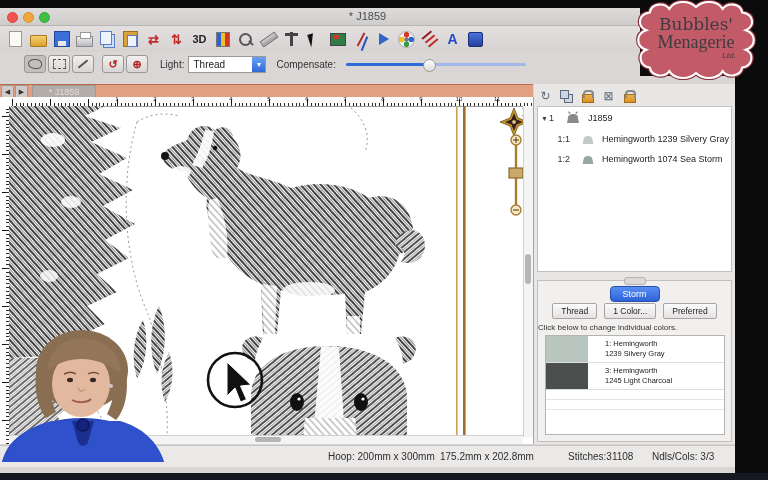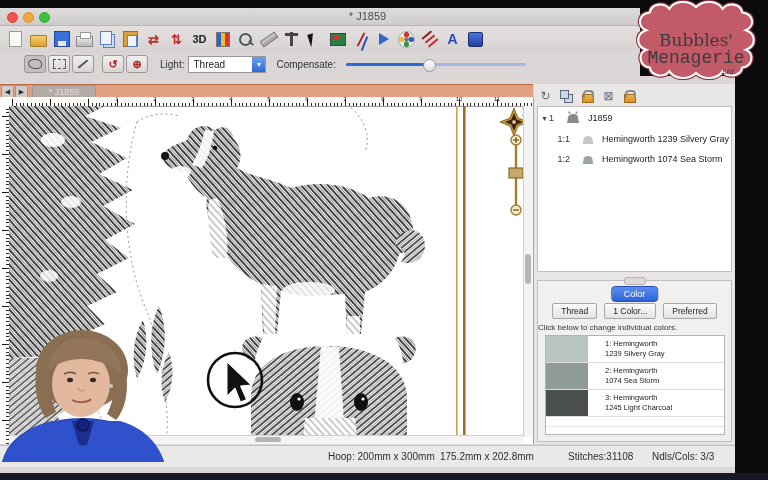--- a/index.html
+++ b/index.html
@@ -383,40 +383,33 @@
           <span class="seq">1:2</span>
           <svg class="tw" width="16" height="15" viewBox="0 0 18 16">
               <path d="M3,13 L4,8 C4,5 7,4 9,4 C12,4 14,5 14,8 L15,13 Z" fill="#9aa6a3"></path>
             </svg>
           <span>Hemingworth 1074 Sea Storm</span>
         </div>
       </div>
 
       <div id="cpanel">
         <div class="grab"></div>
-        <div id="color-btn">Color</div>
+        <div id="color-btn">Storm</div>
         <div class="btnrow">
           <span class="pbtn">Thread</span>
           <span class="pbtn">1 Color...</span>
           <span class="pbtn">Preferred</span>
         </div>
         <div id="cp-caption">Click below to change individual colors.</div>
         <div id="swatch-list">
           <div class="srow">
             <div class="sw" style="background:#b9c6c0"></div>
             <div class="stxt">
                 <div>1: Hemingworth</div>
                 <div>1239 Silvery Gray</div>
-              </div>
-          </div>
-          <div class="srow">
-            <div class="sw" style="background:#8f9b99"></div>
-            <div class="stxt">
-                <div>2: Hemingworth</div>
-                <div>1074 Sea Storm</div>
               </div>
           </div>
           <div class="srow">
             <div class="sw" style="background:#4b4f4e"></div>
             <div class="stxt">
                 <div>3: Hemingworth</div>
                 <div>1245 Light Charcoal</div>
               </div>
           </div>
           <div class="erow"></div>
@@ -455,19 +448,19 @@
     <path d="M72,78 C77,81 87,81 91,77" stroke="#a05c4a" stroke-width="2" fill="none"></path>
     <circle cx="111" cy="64" r="2" fill="#c8c8c8"></circle>
     <path d="M72,99 L94,99 L88,120 C86,125 80,125 78,120 Z" fill="#1c2e8e"></path>
     <circle cx="83" cy="103" r="6" fill="#15237c" stroke="#0e185e" stroke-width="1.5"></circle>
   </svg>
 
   <svg id="logo" viewBox="0 0 140 90">
     <path d="M14,34 C4,30 4,16 18,14 C20,4 34,2 40,10 C46,0 62,0 70,8 C78,0 94,0 100,10 C106,2 120,4 122,14 C136,16 136,30 126,34 C138,38 138,52 126,56 C136,60 134,74 122,76 C120,86 106,88 100,80 C94,90 78,90 70,82 C62,90 46,90 40,80 C34,88 20,86 18,76 C6,74 4,60 14,56 C2,52 2,38 14,34 Z" fill="#c25a68" stroke="#8e3642" stroke-width="5"></path>
     <path d="M14,34 C4,30 4,16 18,14 C20,4 34,2 40,10 C46,0 62,0 70,8 C78,0 94,0 100,10 C106,2 120,4 122,14 C136,16 136,30 126,34 C138,38 138,52 126,56 C136,60 134,74 122,76 C120,86 106,88 100,80 C94,90 78,90 70,82 C62,90 46,90 40,80 C34,88 20,86 18,76 C6,74 4,60 14,56 C2,52 2,38 14,34 Z" fill="#c25a68" stroke="#ffffff" stroke-width="2.4"></path>
   </svg>
-  <div id="logo-text" style="position:absolute;left:624px;top:16px;width:144px;height:80px;z-index:51;pointer-events:none;">
+  <div id="logo-text" style="position:absolute;left:624px;top:0;width:144px;height:80px;z-index:51;pointer-events:none;">
     <div class="l1" style="position:absolute;left:0;top:14px;width:100%;text-align:center;font-family:'DejaVu Serif',serif;font-size:17px;color:#3c3c40;">Bubbles'</div>
-    <div class="l2" style="position:absolute;left:0;top:32px;width:100%;text-align:center;font-family:Liberation Mono, monospace;font-size:18px;color:#3c3c40;">Menagerie</div>
+    <div class="l2" style="position:absolute;left:0;top:32px;width:100%;text-align:center;font-family:Liberation Serif, serif;font-size:18px;color:#3c3c40;">Menagerie</div>
     <div class="l3" style="position:absolute;left:98px;top:52px;font-family:'DejaVu Serif',serif;font-style:italic;font-size:7px;color:#45333a;">Ltd.</div>
   </div>
 
 </div>
 
 </body></html>

